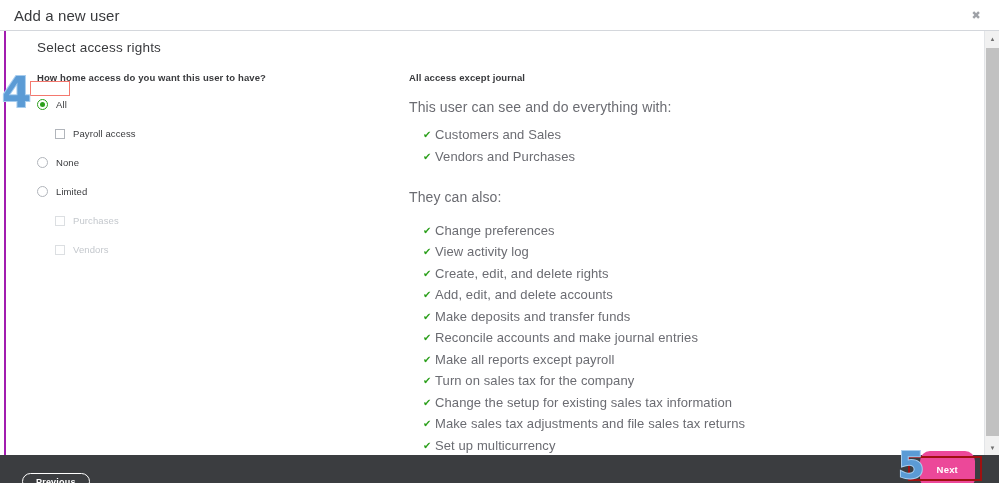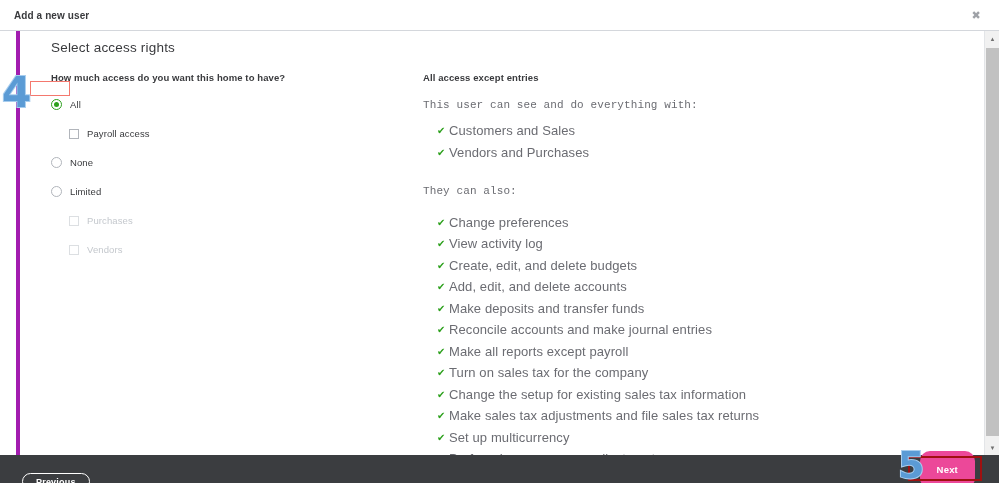--- a/index.html
+++ b/index.html
@@ -26,47 +26,47 @@
     position: absolute;
     left: 0; top: 0;
     width: 999px; height: 31px;
     background: #ffffff;
     border-bottom: 1px solid #d4d7dc;
     display: flex;
     align-items: center;
   }
   .titlebar-text {
     margin-left: 14px;
-    font-size: 10px;
-    font-weight: bold;
+    font-size: 15px;
+    font-weight: normal;
     color: #393a3d;
     letter-spacing: .1px;
   }
   .close-btn {
     position: absolute;
     right: 14px; top: 50%;
     transform: translateY(-50%);
     width: 18px; height: 18px;
     display: flex; align-items: center; justify-content: center;
     color: #8d9096;
     font-size: 14px;
     line-height: 1;
     cursor: pointer;
     background: none; border: none; padding: 0;
     font-family: "Liberation Sans", sans-serif;
   }
 
   
   .body {
     position: absolute;
-    left: 16px; top: 31px;
+    left: 4px; top: 31px;
     width: 848px;
     height: 424px;
     background: #ffffff;
-    border-left: 4px solid #a21caf;
+    border-left: 2px solid #a21caf;
     overflow: hidden;
   }
 
   .page-title {
     position: absolute;
     left: 31px; top: 9px;
     font-size: 13.5px;
     color: #393a3d;
     font-weight: normal;
     letter-spacing: .2px;
@@ -149,25 +149,24 @@
     width: 420px;
   }
   .r-head {
     font-size: 9.5px;
     font-weight: bold;
     color: #393a3d;
     margin: 0 0 16px 0;
     letter-spacing: .1px;
   }
   .r-sub {
-    font-size: 11px;
+    font-size: 14px;
     color: #6b6c72;
     margin: 0 0 14px 0;
     letter-spacing: .1px;
-    font-family: Liberation Mono, monospace;
   }
   .r-sub.spaced { margin-top: 26px; margin-bottom: 20px; }
   .r-list { list-style: none; margin: 0; padding: 0; }
   .r-list li {
     display: flex;
     align-items: flex-start;
     margin-bottom: 9.5px;
     padding-left: 14px;
   }
   .mark {
@@ -283,21 +282,21 @@
   <div class="titlebar">
     <span class="titlebar-text">Add a new user</span>
     <button class="close-btn" style="font-size:11px;color:#9fa2a7;font-weight:normal;">✖</button>
   </div>
 
   <div class="body">
 
     <div class="page-title">Select access rights</div>
 
     <div class="left-col">
-      <p class="question">How much access do you want this home to have?</p>
+      <p class="question">How home access do you want this user to have?</p>
       <div id="options-container">
           <div class="opt-row">
             <span class="radio checked"></span>
             <span class="opt-label">All</span>
           </div>
           <div class="opt-row indent">
             <span class="checkbox"></span>
             <span class="opt-label">Payroll access</span>
           </div>
           <div class="opt-row">
@@ -313,21 +312,21 @@
             <span class="opt-label disabled">Purchases</span>
           </div>
           <div class="opt-row indent">
             <span class="checkbox disabled"></span>
             <span class="opt-label disabled">Vendors</span>
           </div>
         </div>
     </div>
 
     <div class="right-col">
-      <p class="r-head">All access except entries</p>
+      <p class="r-head">All access except journal</p>
       <p class="r-sub">This user can see and do everything with:</p>
       <ul class="r-list" id="can-see-list">
           <li>
             <span class="mark yes">✔</span>
             <span class="item-text">Customers and Sales</span>
           </li>
           <li>
             <span class="mark yes">✔</span>
             <span class="item-text">Vendors and Purchases</span>
           </li>
@@ -337,21 +336,21 @@
           <li>
             <span class="mark yes">✔</span>
             <span class="item-text">Change preferences</span>
           </li>
           <li>
             <span class="mark yes">✔</span>
             <span class="item-text">View activity log</span>
           </li>
           <li>
             <span class="mark yes">✔</span>
-            <span class="item-text">Create, edit, and delete budgets</span>
+            <span class="item-text">Create, edit, and delete rights</span>
           </li>
           <li>
             <span class="mark yes">✔</span>
             <span class="item-text">Add, edit, and delete accounts</span>
           </li>
           <li>
             <span class="mark yes">✔</span>
             <span class="item-text">Make deposits and transfer funds</span>
           </li>
           <li>

